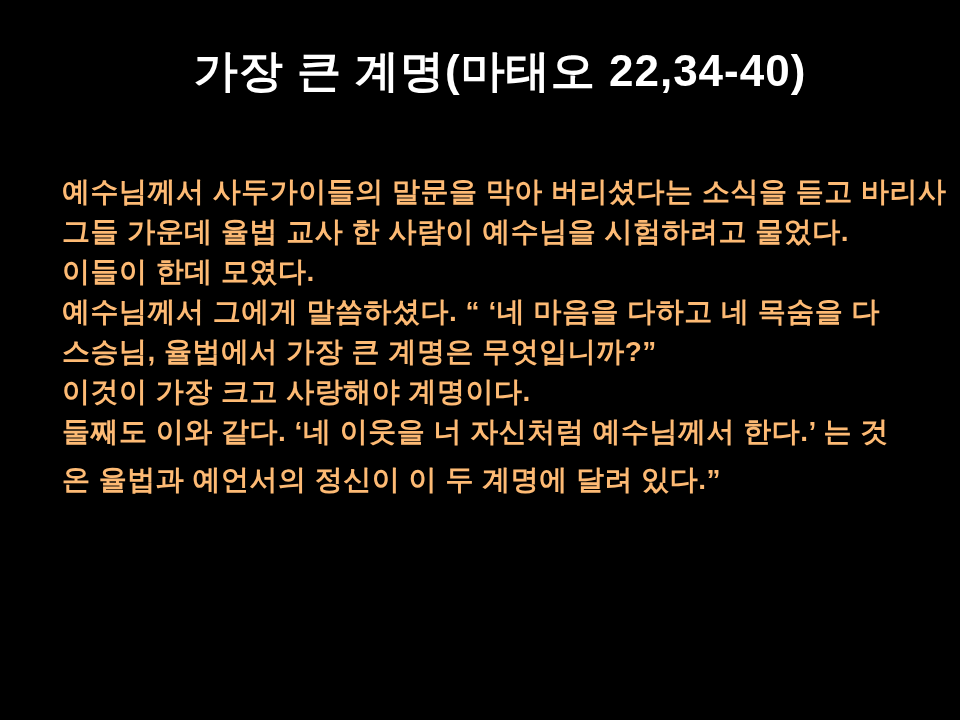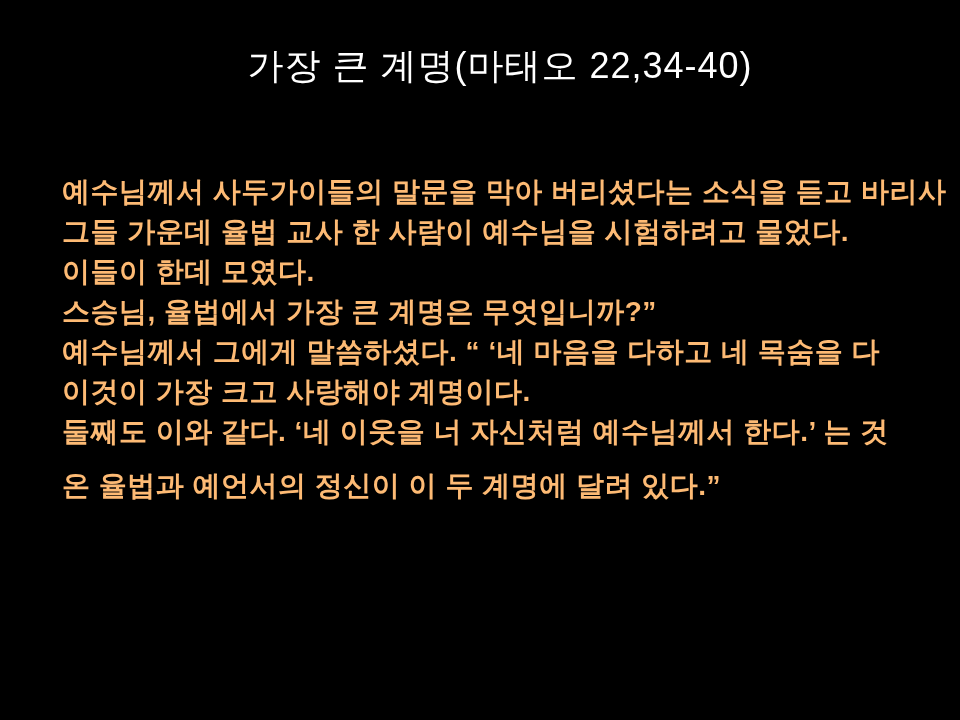--- a/index.html
+++ b/index.html
@@ -18,22 +18,22 @@
       width: 960px;
       height: 720px;
       background: #000000;
     }
     .slide-title {
       position: absolute;
       top: 42px;
       left: 0;
       width: 100%;
       text-align: center;
-      font-size: 36px;
-      font-weight: normal;
+      font-size: 44px;
+      font-weight: bold;
       letter-spacing: 1px;
       color: #ffffff;
       white-space: nowrap;
       padding-left: 40px;
     }
     .slide-body {
       position: absolute;
       top: 172px;
       left: 62px;
       right: 30px;
@@ -41,32 +41,32 @@
     }
     .text-line {
       font-size: 28px;
       font-weight: bold;
       line-height: 40px;
       letter-spacing: 0.5px;
       white-space: nowrap;
       color: #fdba74;
     }
     .text-line.last {
-      margin-top: 14px;
+      margin-top: 8px;
     }
   </style>
 </head>
 <body>
 
 <div class="slide">
   <div class="slide-title">가장 큰 계명(마태오 22,34-40)</div>
 
   <div class="slide-body">
     <div class="text-line">예수님께서 사두가이들의 말문을 막아 버리셨다는 소식을 듣고 바리사</div>
     <div class="text-line">그들 가운데 율법 교사 한 사람이 예수님을 시험하려고 물었다.</div>
     <div class="text-line">이들이 한데 모였다.</div>
+    <div class="text-line">예수님께서 그에게 말씀하셨다. “ ‘네 마음을 다하고 네 목숨을 다</div>
     <div class="text-line">스승님, 율법에서 가장 큰 계명은 무엇입니까?”</div>
-    <div class="text-line">예수님께서 그에게 말씀하셨다. “ ‘네 마음을 다하고 네 목숨을 다</div>
     <div class="text-line">이것이 가장 크고 사랑해야 계명이다.</div>
     <div class="text-line">둘째도 이와 같다. ‘네 이웃을 너 자신처럼 예수님께서 한다.’ 는 것</div>
     <div class="text-line last">온 율법과 예언서의 정신이 이 두 계명에 달려 있다.”</div>
   </div>
 </div>
 
 </body></html>

